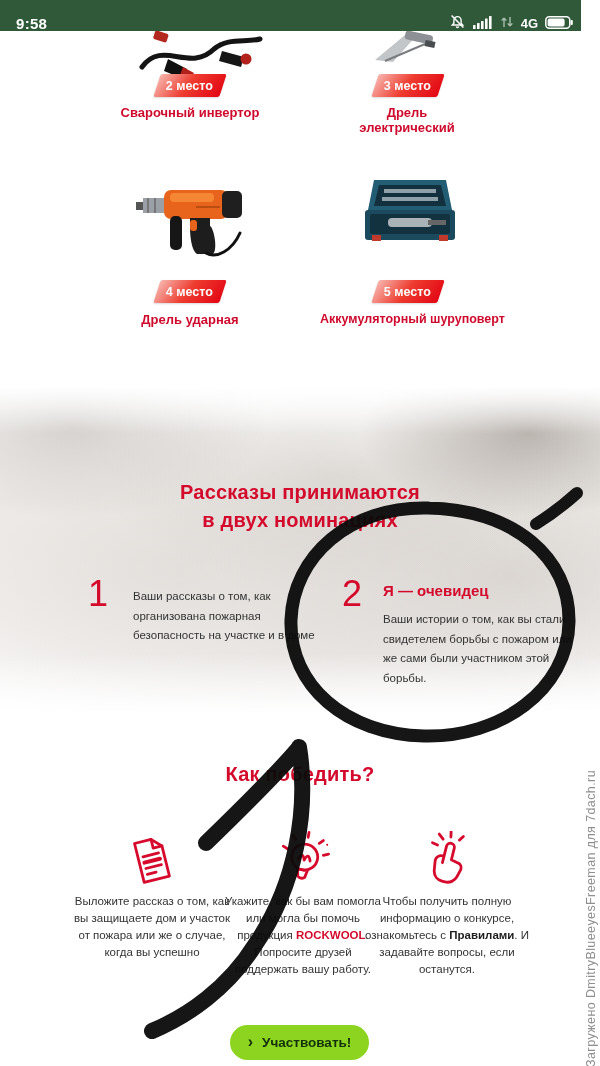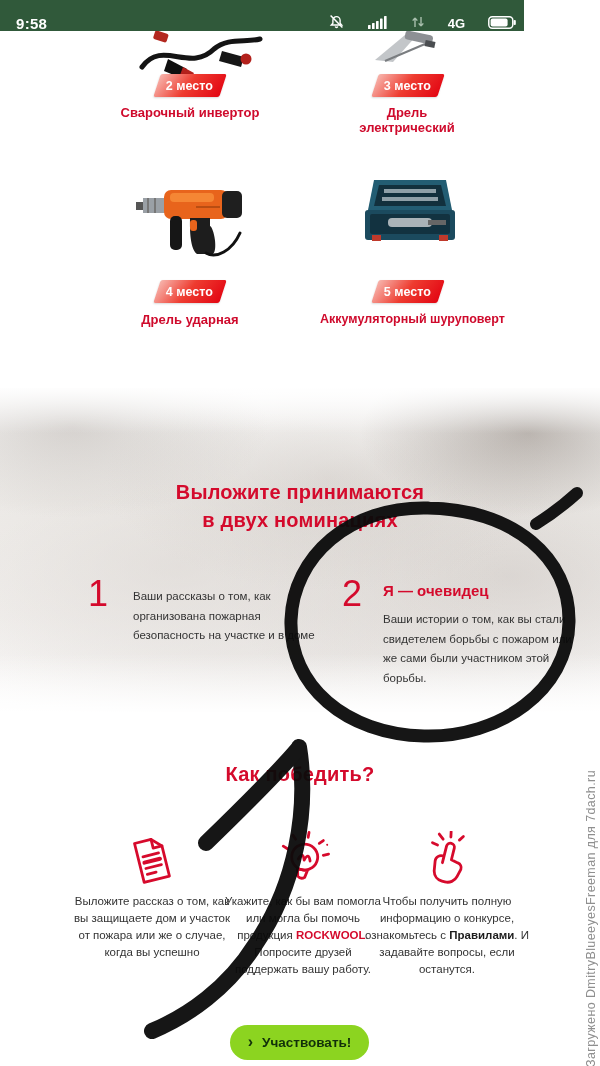--- a/index.html
+++ b/index.html
@@ -3,26 +3,26 @@
 <meta charset="utf-8">
 <style>
   html,body{margin:0;padding:0;background:#777;}
   .screen{
     position:relative;width:600px;height:1066px;margin:0 auto;
     background:#ffffff;overflow:hidden;
     font-family:"Liberation Sans","DejaVu Sans",sans-serif;
   }
   
   .statusbar{
-    position:absolute;left:0;top:0;width:524px;height:31px;
+    position:absolute;left:0;top:0;width:581px;height:31px;
     background:#30593a;color:#fff;display:flex;align-items:center;
     justify-content:space-between;box-sizing:border-box;padding:16px 8px 0 16px;
   }
   .sb-time{font-size:15px;font-weight:700;letter-spacing:.3px;}
-  .sb-icons{display:flex;align-items:center;gap:23px;}
+  .sb-icons{display:flex;align-items:center;gap:7px;}
   .sb-4g{font-size:13px;font-weight:700;}
   
   .prize-img{position:absolute;}
   .badge{
     position:absolute;width:66px;height:23px;transform:skewX(-18deg);
     background:linear-gradient(115deg,#f7b5ad 0%,#ee3c30 48%,#e30613 100%);
     border-radius:2px;display:flex;align-items:center;justify-content:center;
     box-shadow:0 1px 2px rgba(0,0,0,.15);
   }
   .badge span{transform:skewX(18deg);color:#fff;font-size:12.5px;font-weight:700;}
@@ -186,21 +186,21 @@
     <span>4 место</span>
   </div>
   <div class="badge" style="left:375px;top:280px;">
     <span>5 место</span>
   </div>
   <div class="prize-name" style="left:105px;top:312px;width:170px;">Дрель ударная</div>
   <div class="prize-name small" style="left:320px;top:312px;width:180px;">Аккумуляторный шуруповерт</div>
 
   <div class="smoke"></div>
 
-  <div class="sec-title" style="top:481px;">Выложите принимаются</div>
+  <div class="sec-title" style="top:481px;">Рассказы принимаются</div>
   <div class="sec-title" style="top:509px;">в двух номинациях</div>
 
   <div class="nom-num" style="left:88px;top:576px;">1</div>
   <div class="nom" style="left:133px;top:578px;width:160px;">
     <div class="nom-body" style="width:210px;">
       <div>Ваши рассказы о том, как</div>
       <div>организована пожарная</div>
       <div>безопасность на участке и в доме</div>
     </div>
   </div>

